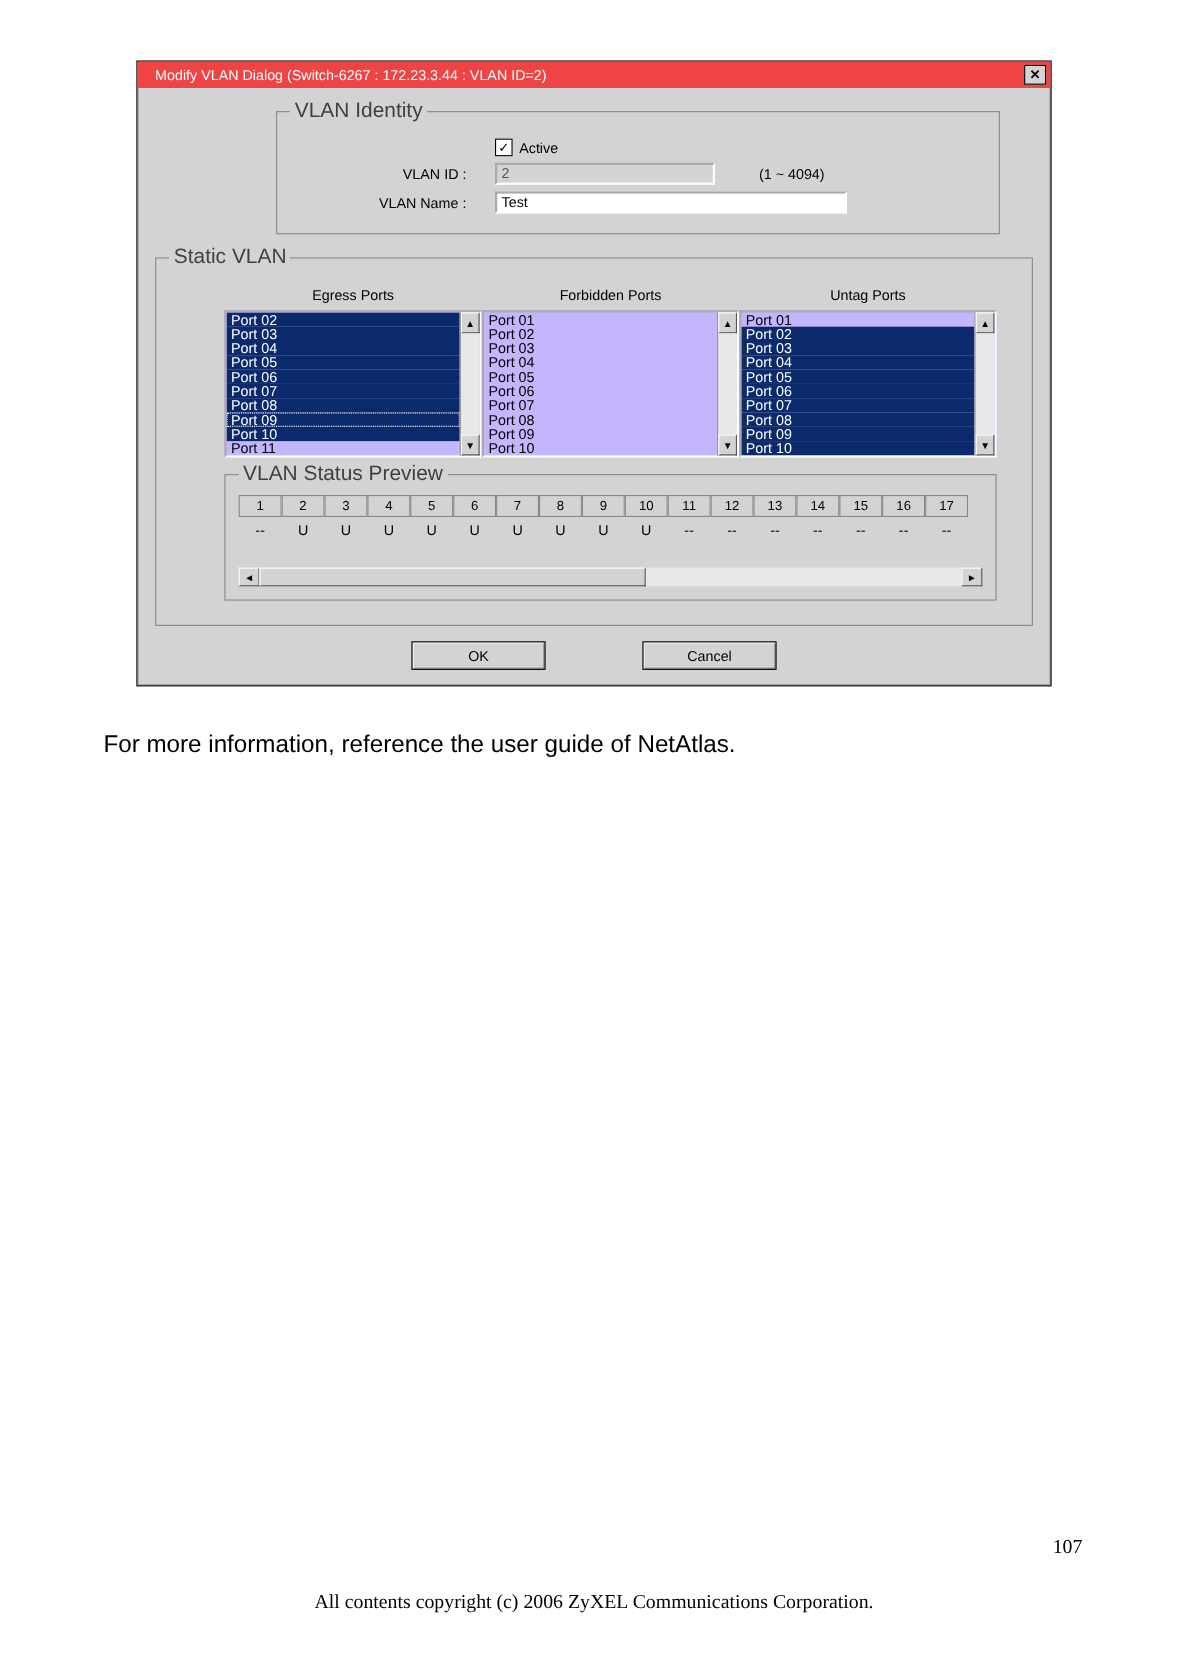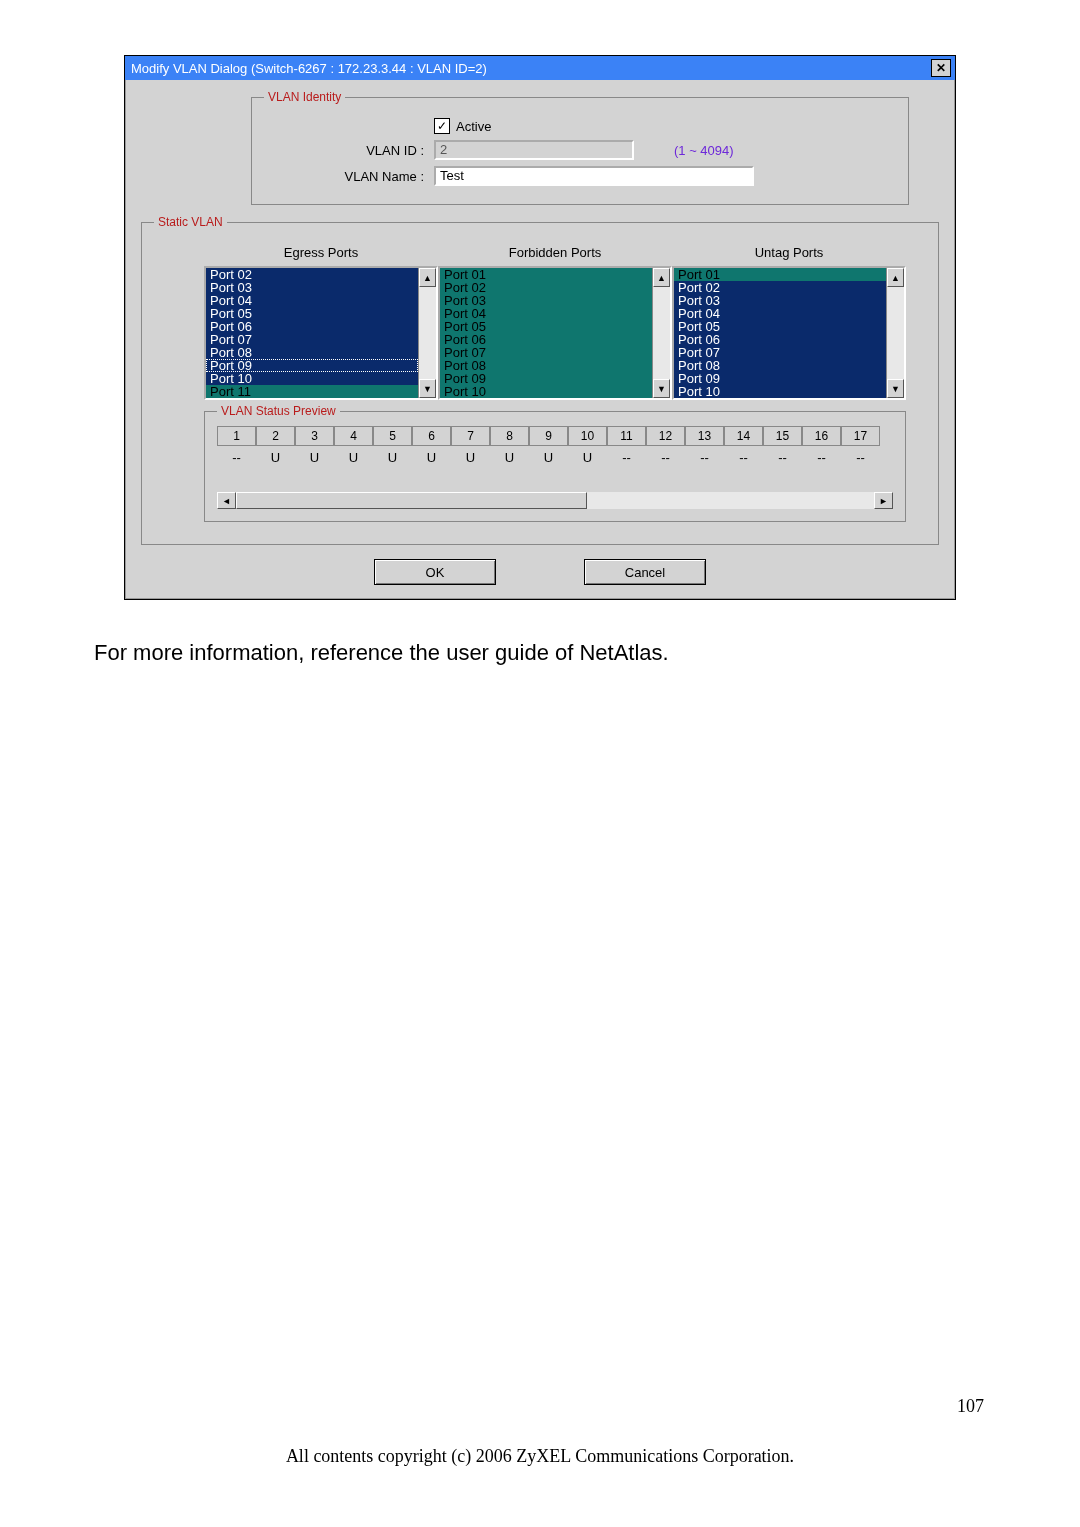--- a/index.html
+++ b/index.html
@@ -2,37 +2,37 @@
 <html><head>
 <meta charset="utf-8">
 <style>
   html,body{margin:0;padding:0;background:#fff;font-family:"Times New Roman",serif}
   .page{width:1080px;height:1527px;position:relative;box-sizing:border-box;padding:55px 90px 60px 90px}
   .header-row{display:flex;align-items:flex-end;justify-content:space-between;border-bottom:4px solid #000;padding-bottom:6px;margin-bottom:40px}
   .logo{font-family:Arial,Helvetica,sans-serif;font-weight:900;font-style:italic;font-size:38px;letter-spacing:-1px}
   .doc-title{font-family:"Times New Roman",serif;font-weight:700;font-size:30px}
   
   .dlg{margin:0 auto;width:830px;border:1px solid #000;background:#d3d3d3;font-family:Tahoma,Arial,sans-serif;font-size:13px;box-shadow:0 0 0 1px #999 inset}
-  .titlebar{background:#3b82f6;color:#fff;display:flex;align-items:center;justify-content:space-between;padding:3px 4px 3px 6px;font-size:13px}
+  .titlebar{background:#ef4444;color:#fff;display:flex;align-items:center;justify-content:space-between;padding:3px 4px 3px 16px;font-size:13px}
   .close-btn{width:18px;height:16px;background:#d3d3d3;border:1px solid #000;display:flex;align-items:center;justify-content:center;color:#000;font-weight:700;font-size:12px;line-height:1}
   .dlg-body{padding:6px 16px 14px 16px}
   fieldset.fs{border:1px solid #888;padding:8px 12px 12px 12px;margin:4px 0 10px 0;background:#d3d3d3}
-  fieldset.fs>legend{font-size:12px;padding:0 4px;color:#b91c1c}
+  fieldset.fs>legend{font-size:19px;padding:0 4px;color:#404040}
   .row{display:flex;align-items:center;margin:6px 0}
-  .lbl-col{width:160px;text-align:right;padding-right:10px}
+  .lbl-col{width:160px;text-align:right;padding-right:26px}
   .chk{width:14px;height:14px;border:1px solid #000;background:#fff;display:inline-flex;align-items:center;justify-content:center;margin-right:6px;font-size:12px;line-height:1}
   .txt-in{border:2px inset #fff;background:#fff;height:20px;padding:0 4px;font-size:13px;box-sizing:border-box}
   .txt-in.disabled{background:#d3d3d3;color:#555}
   .w200{width:200px}.w320{width:320px}
-  .range{margin-left:40px;color:#6d28d9}
+  .range{margin-left:40px;color:#000000}
   .static-inner{padding-left:50px;padding-right:20px}
   .col3{display:flex;margin-top:8px}
   .col{flex:1}
   .col-h{text-align:center;margin-bottom:6px}
-  .listbox{border:2px inset #fff;background:#0f766e;height:130px;display:flex}
+  .listbox{border:2px inset #fff;background:#c4b5fd;height:130px;display:flex}
   .lb-items{flex:1;overflow:hidden}
   .lb-item{padding:0 4px;font-size:13px;line-height:13px;white-space:nowrap}
   .lb-item.sel{background:#0a2a6b;color:#fff}
   .lb-item.sel-dashed{background:#0a2a6b;color:#fff;outline:1px dotted #fff;outline-offset:-1px}
   .vscroll{width:17px;background:#d3d3d3;border-left:1px solid #888;display:flex;flex-direction:column}
   .sbtn{height:17px;background:#d3d3d3;border:1px solid #fff;border-right-color:#555;border-bottom-color:#555;display:flex;align-items:center;justify-content:center;font-size:9px;color:#000}
   .strack{flex:1;background:#e8e8e8}
   
   .preview{margin-top:4px}
   .pv-table{display:flex}

